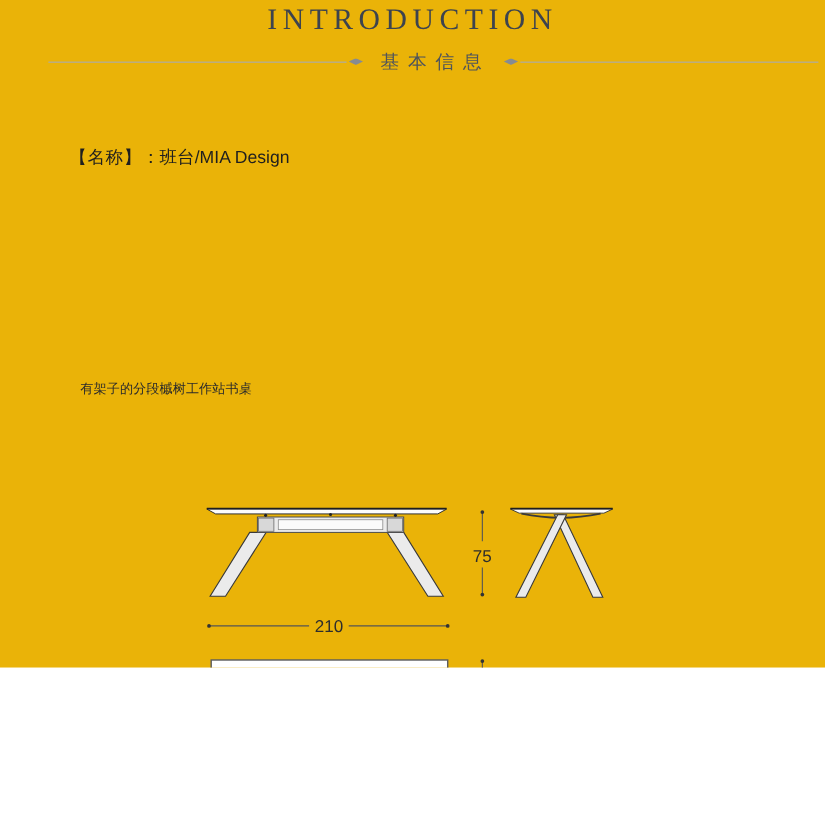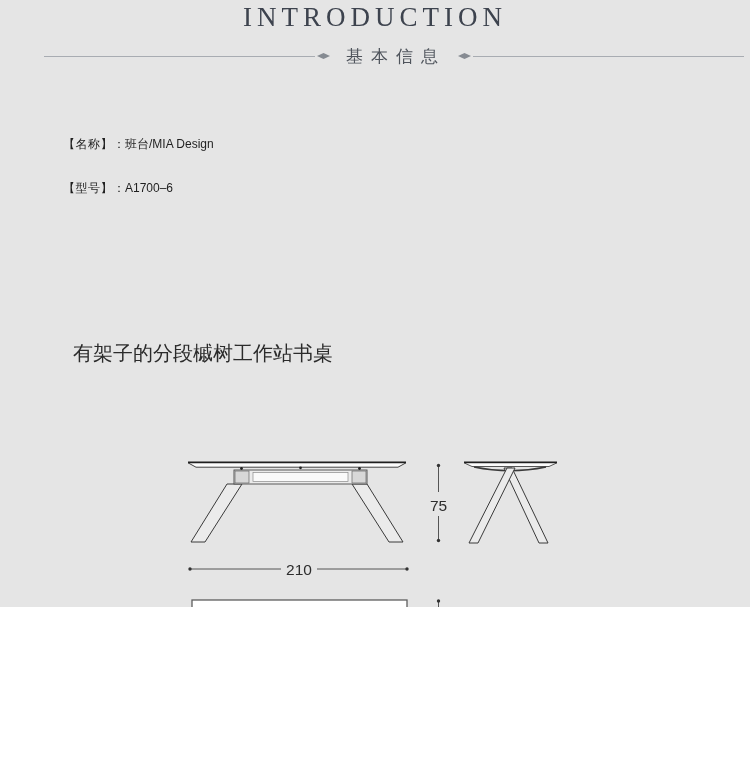--- a/index.html
+++ b/index.html
@@ -1,19 +1,19 @@
 <!DOCTYPE html>
 <html><head>
 <meta charset="utf-8">
 <style>
   html,body{margin:0;padding:0;background:#ffffff;}
   .page{
     position:relative;
     width:750px;height:607px;
-    background:#e5e5e5;
+    background:#eab308;
     font-family:"Liberation Sans","DejaVu Sans",sans-serif;
     overflow:hidden;
     text-decoration:underline;
   }
   
   .title{
     position:absolute;top:0;left:0;right:0;
     margin:0;
     text-align:center;
     font-family:"Liberation Serif","DejaVu Serif",serif;
@@ -36,31 +36,31 @@
   }
   .subtitle{
     margin:0 10px 0 14px;
     font-size:17px;
     letter-spacing:8px;
     color:#4f545c;
   }
   
   .specs{position:absolute;top:130px;left:63px;}
   .spec-row{
-    font-size:12px;line-height:28px;
+    font-size:16px;line-height:28px;
     margin:0 0 16px 0;
     color:#1f1f1f;
     white-space:nowrap;
   }
   .spec-row .label{letter-spacing:0.5px;}
   
   .desc{
     position:absolute;top:342px;left:73px;
     margin:0;
-    font-size:20px;line-height:22px;
+    font-size:12px;line-height:22px;
     color:#2b2b2b;
   }
   
   .drawing{position:absolute;top:430px;left:0;}
   .dim-text{
     font-family:"Liberation Sans","DejaVu Sans",sans-serif;
     font-size:15.5px;fill:#2d2d2d;
   }
 </style>
 </head>
@@ -73,21 +73,20 @@
   <div class="subtitle-row">
     <span class="rule"></span>
     <span class="diamond"></span>
     <span class="subtitle">基本信息</span>
     <span class="diamond"></span>
     <span class="rule"></span>
   </div>
 
   <div class="specs">
     <p class="spec-row"><span class="label">【名称】</span><span>：</span><span>班台/MIA Design</span></p>
-    <p class="spec-row"><span class="label">【型号】</span><span>：</span><span>A1700–6</span></p>
   </div>
 
   <p class="desc">有架子的分段槭树工作站书桌</p>
 
   <svg class="drawing" width="750" height="290" viewBox="0 0 750 290">
 
     <g>
 
       <polygon points="188,32.8 406,32.8 398,37.2 196,37.2" fill="#fcfcfc" stroke="#2f2f2f" stroke-width="0.9"></polygon>
       <line x1="188" y1="32.3" x2="406" y2="32.3" stroke="#1f1f1f" stroke-width="1.5"></line>

